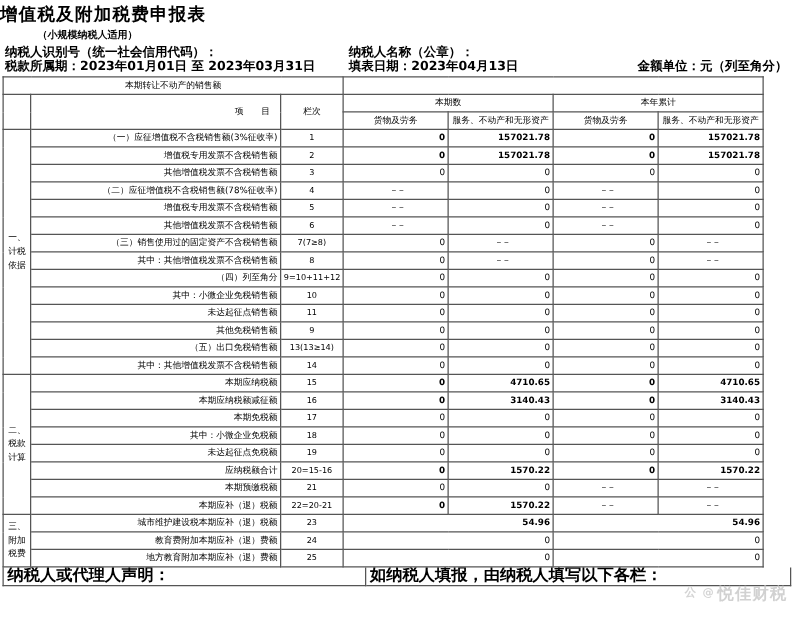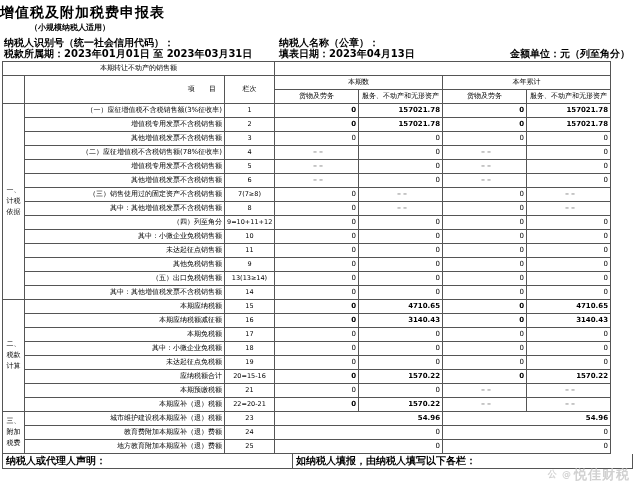--- a/index.html
+++ b/index.html
@@ -118,21 +118,21 @@
     letter-spacing: 6px;
     padding-left: 6px;
   }
 
   
   table.footer {
     border-collapse: collapse;
     table-layout: fixed;
     width: 630px;
     margin: 0 2px;
-    font-size: 10px;
+    font-size: 13px;
   }
   table.footer td {
     border: 1px solid #555555;
     border-top: none;
     padding: 1px 3px;
     height: 12px;
     line-height: 11px;
     vertical-align: top;
     font-weight: bold;
     overflow: hidden;

